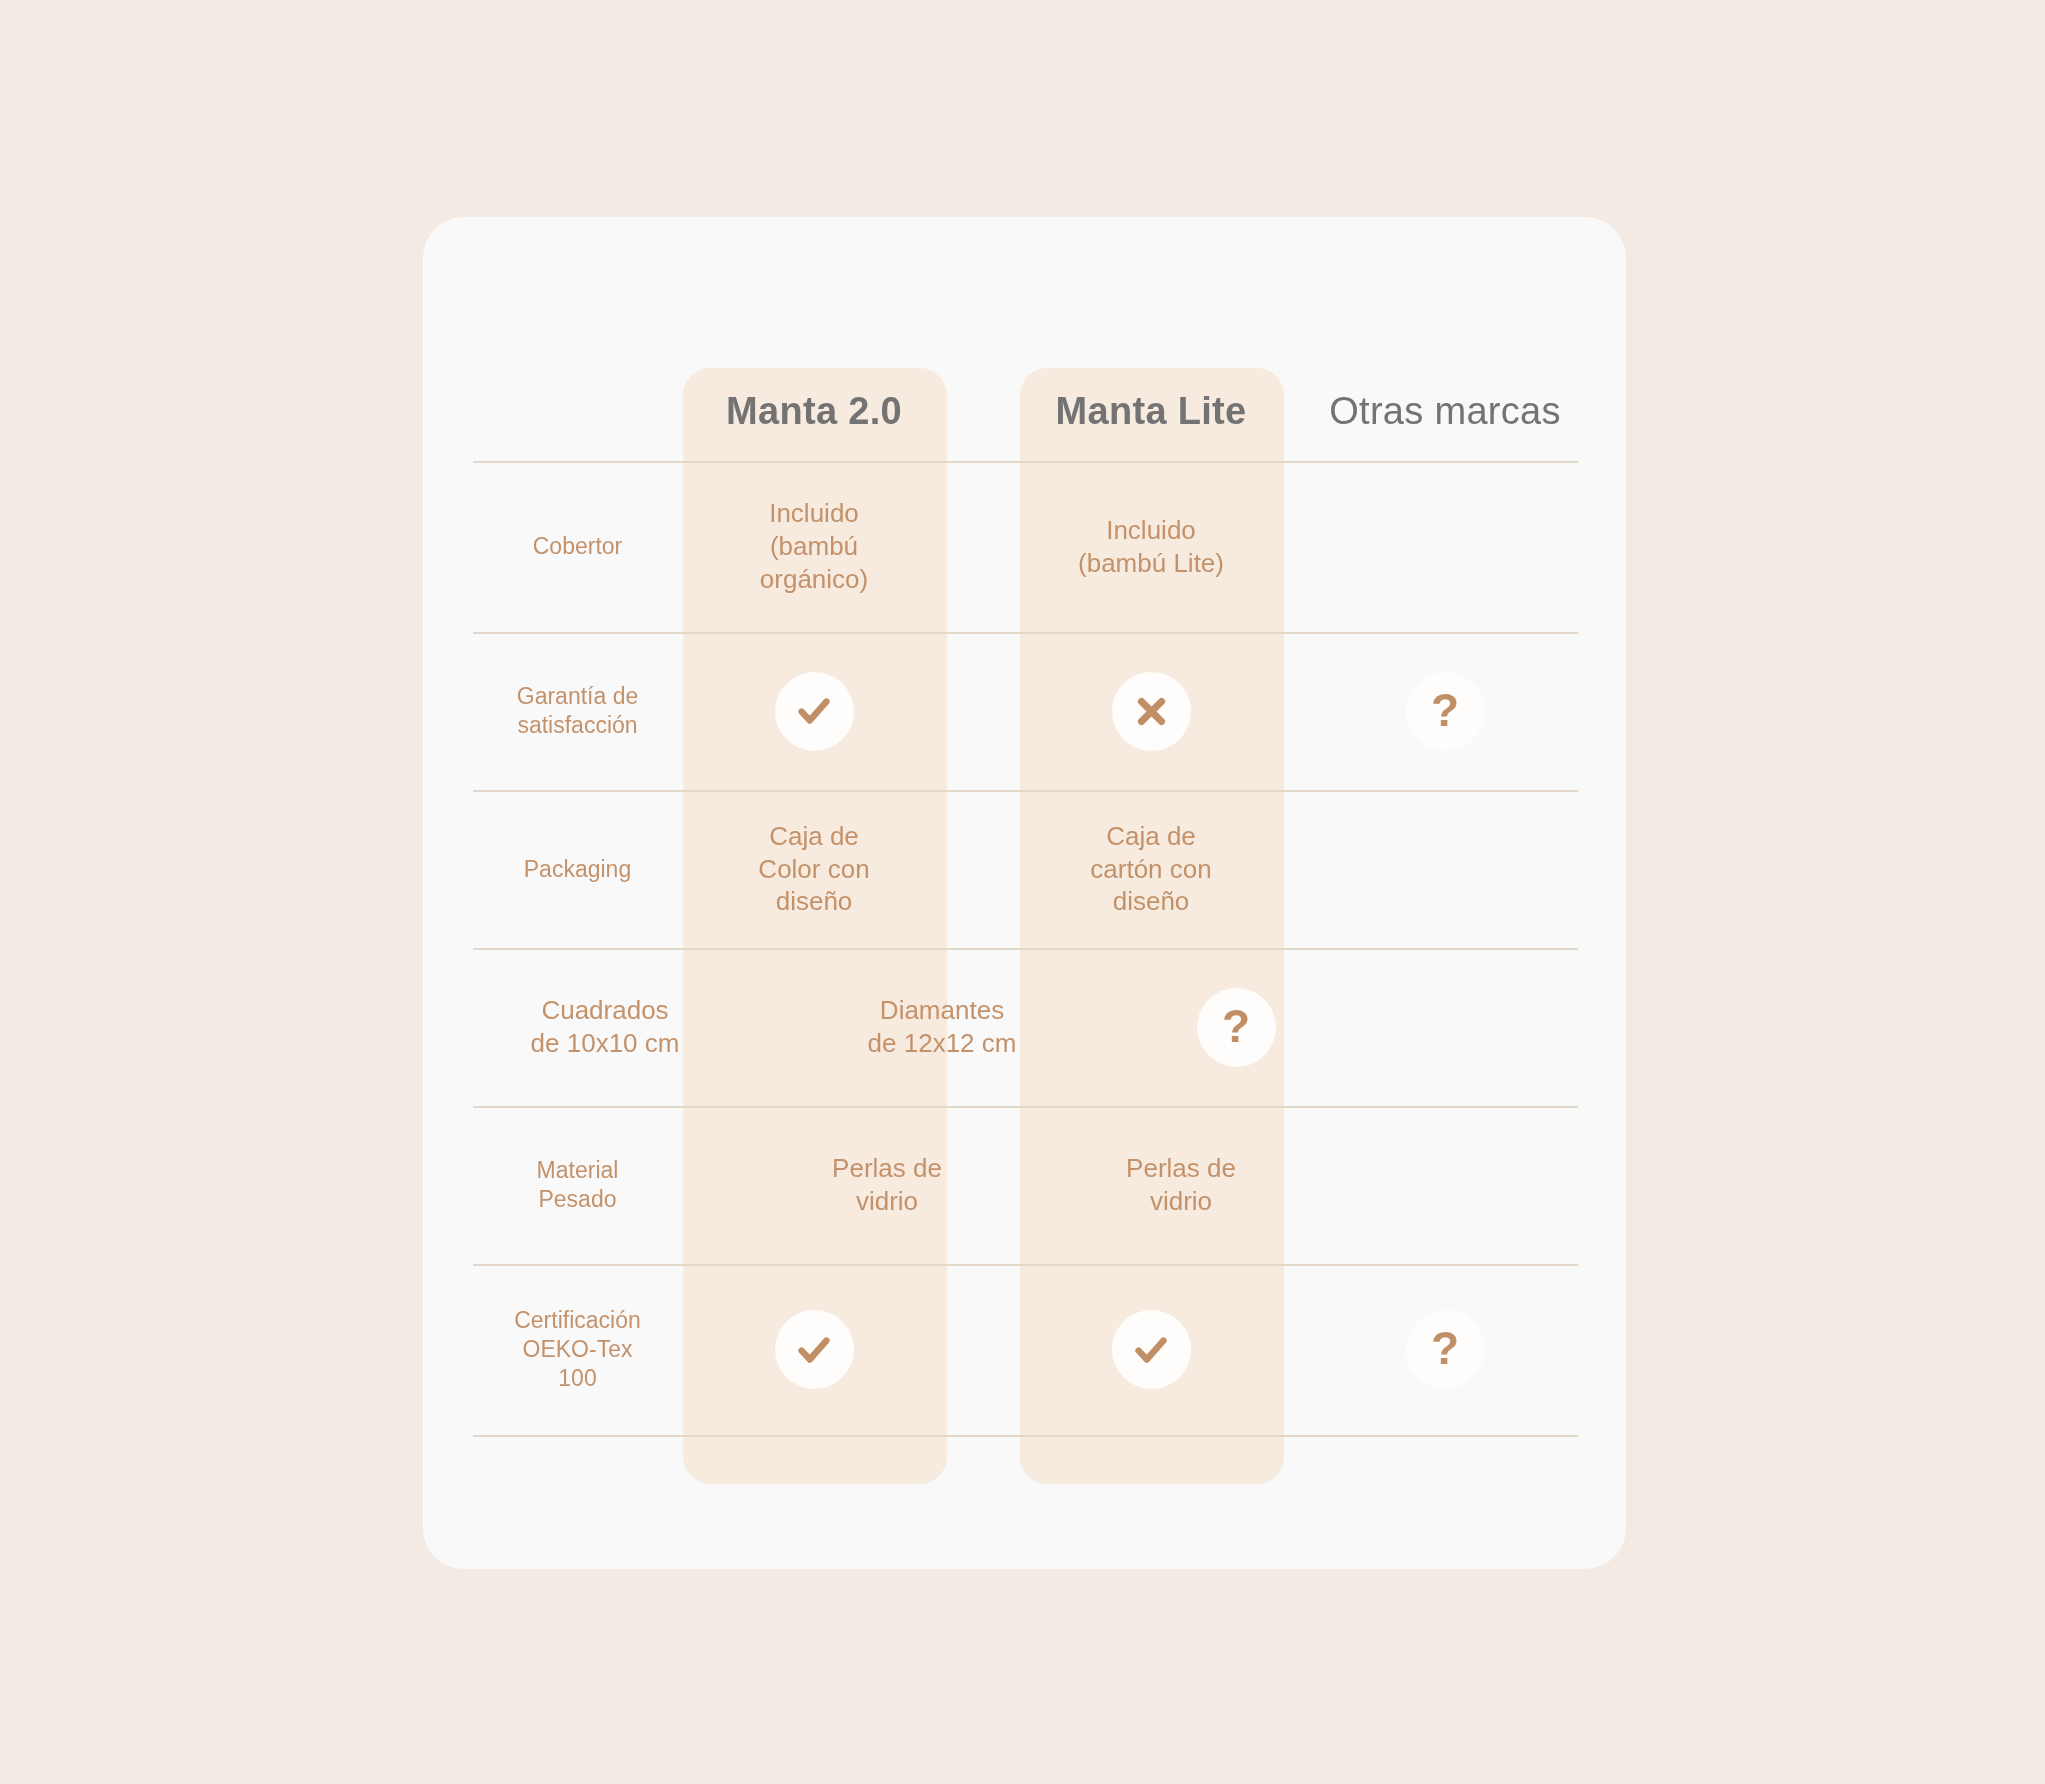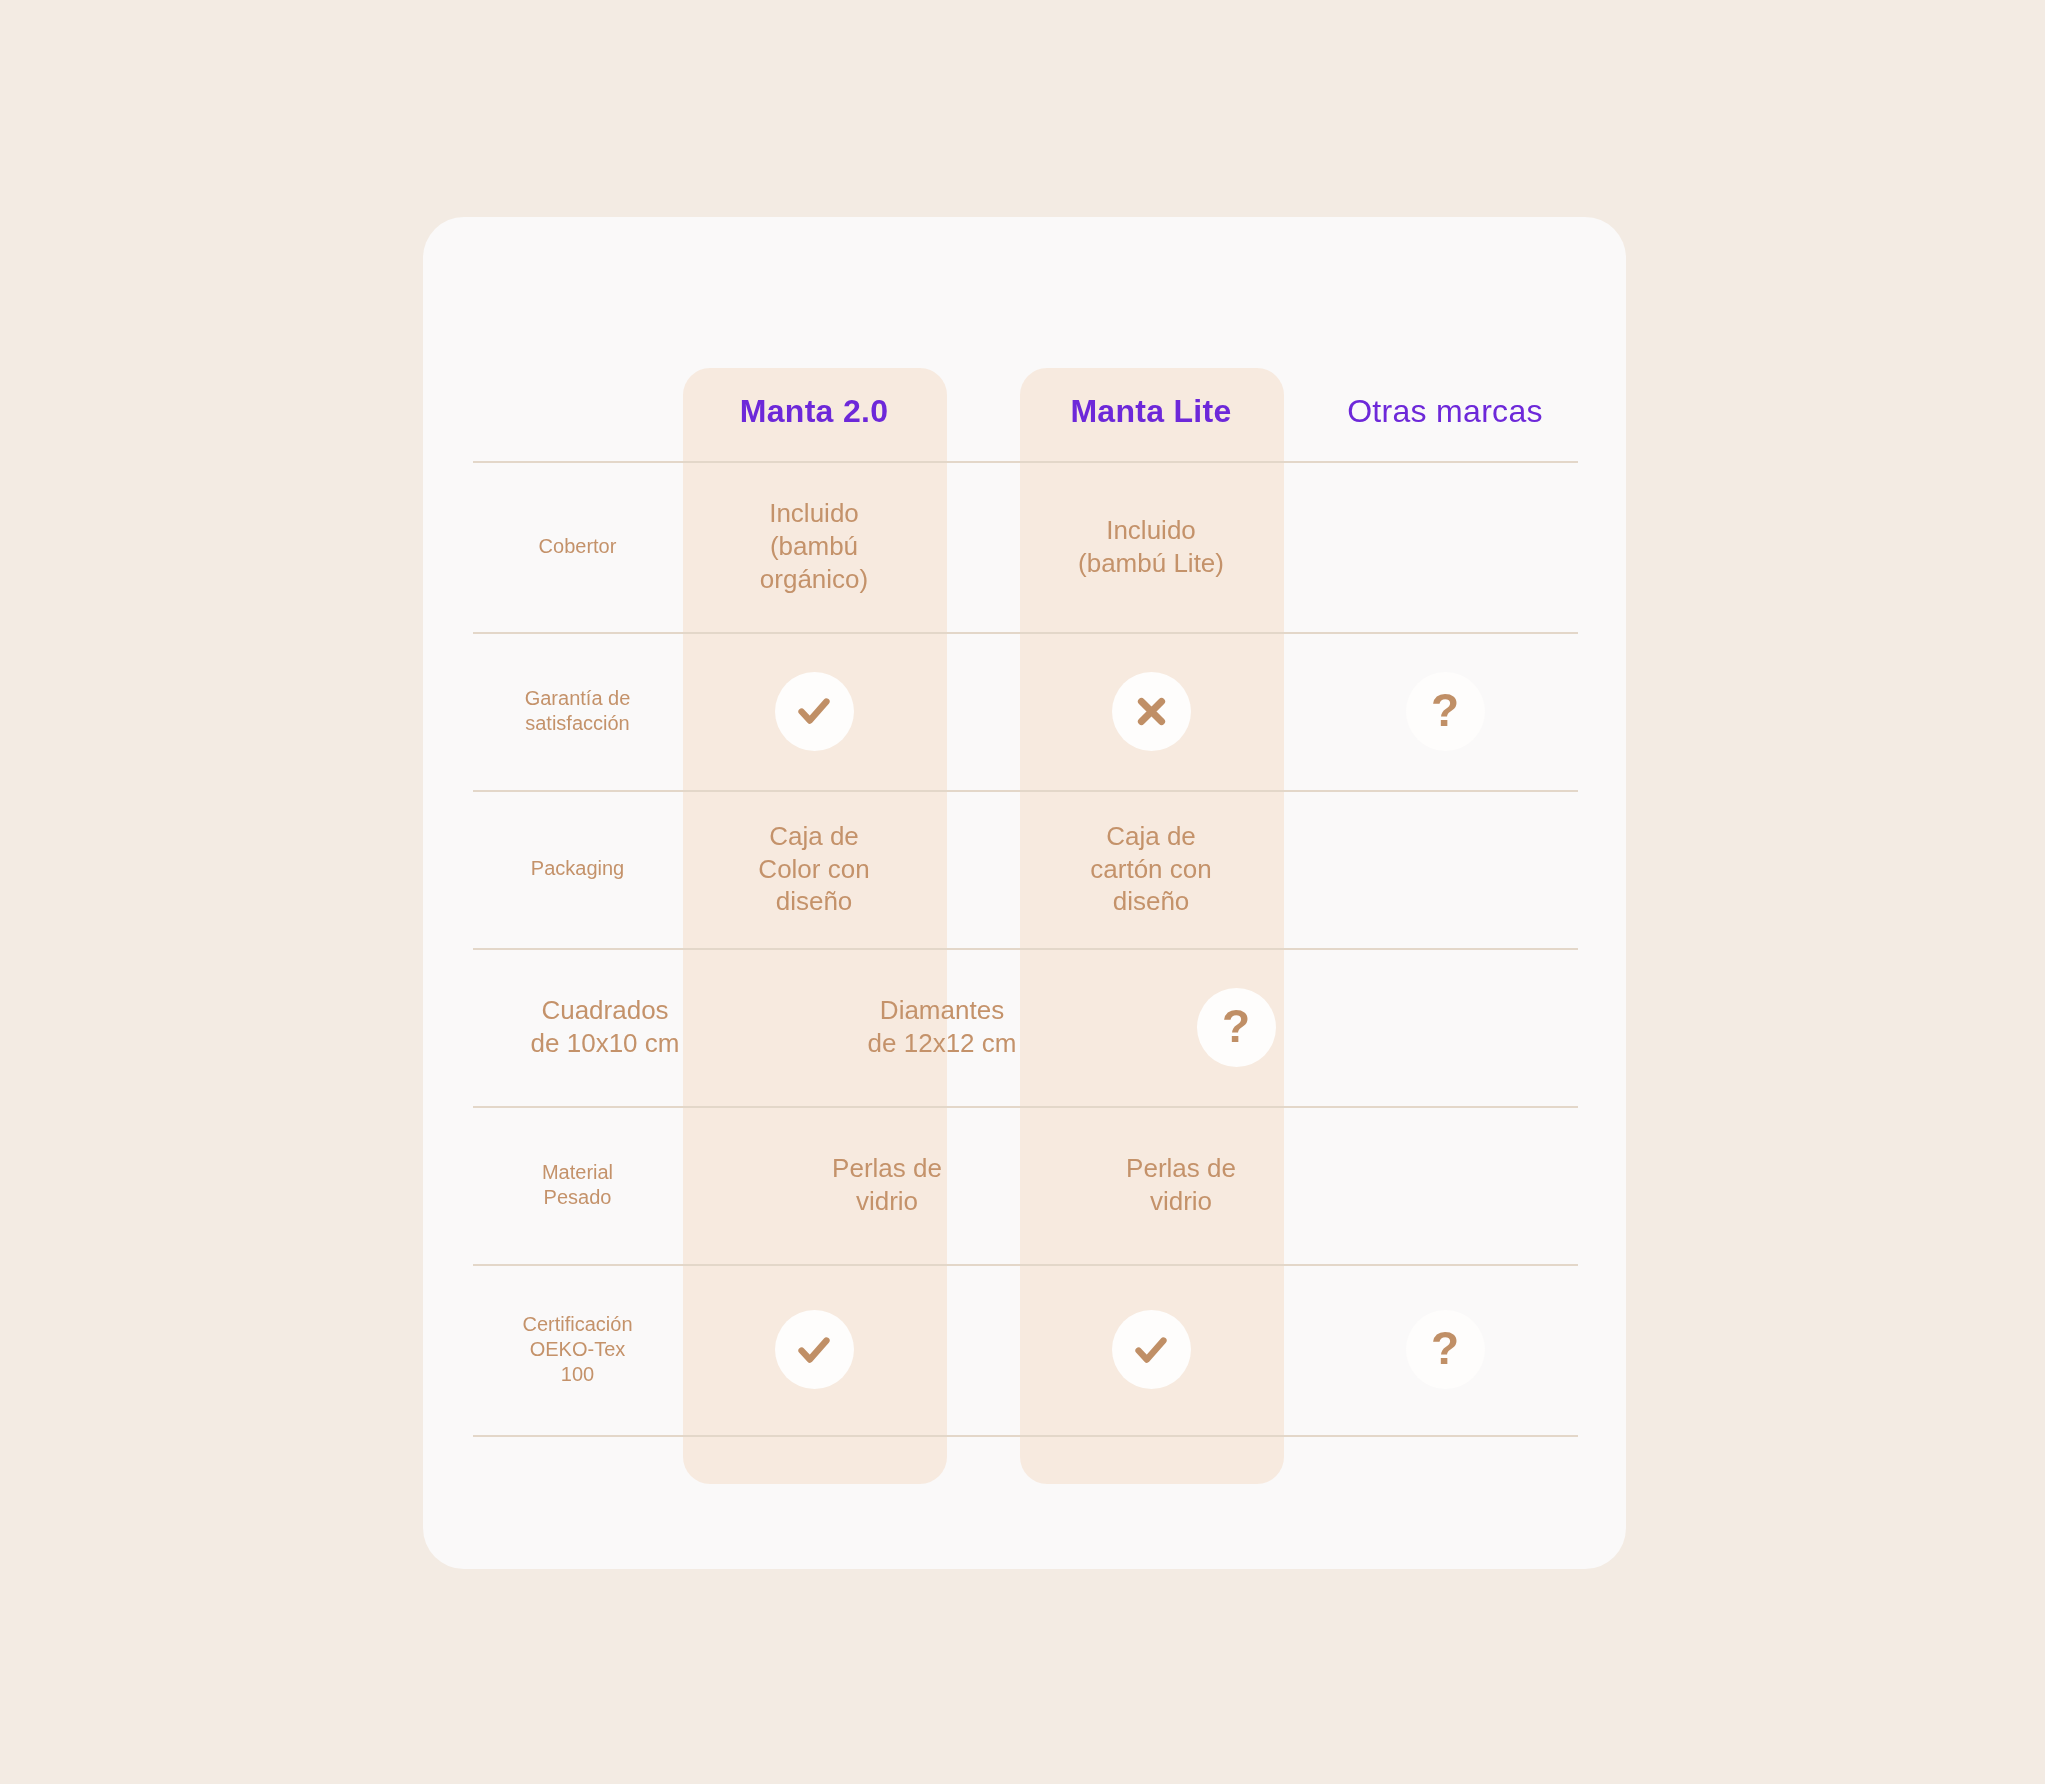--- a/index.html
+++ b/index.html
@@ -78,30 +78,30 @@
   .divider {
     position: absolute;
     left: 0;
     width: 1105px;
     height: 1.8px;
     background: #E3D7C9;
   }
 
   
   .hdr-text {
-    font-size: 32px;
-    color: #6d28d9;
+    font-size: 38px;
+    color: #737373;
     letter-spacing: 0.3px;
     line-height: 1.15;
   }
   .hdr-text.bold { font-weight: 700; }
   .hdr-text.reg  { font-weight: 400; }
 
   .rowlabel {
-    font-size: 20px;
+    font-size: 23px;
     color: #C4926A;
     line-height: 1.26;
     font-weight: 400;
   }
 
   .value {
     font-size: 26px;
     color: #C4926A;
     line-height: 1.26;
     font-weight: 400;

